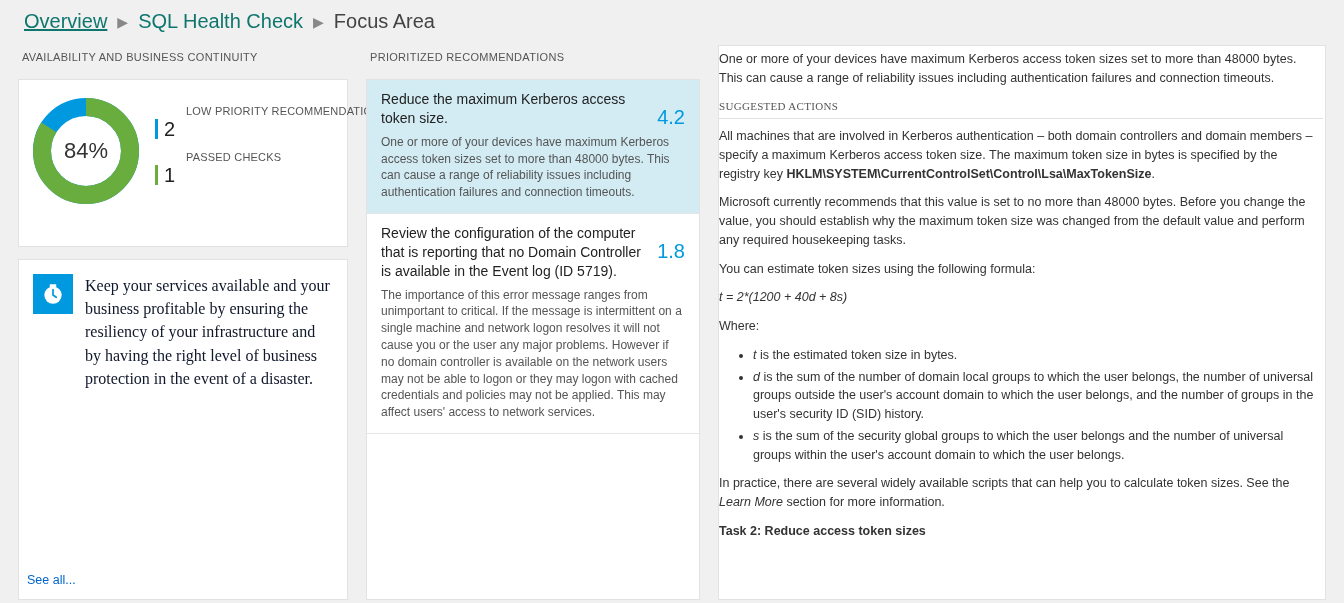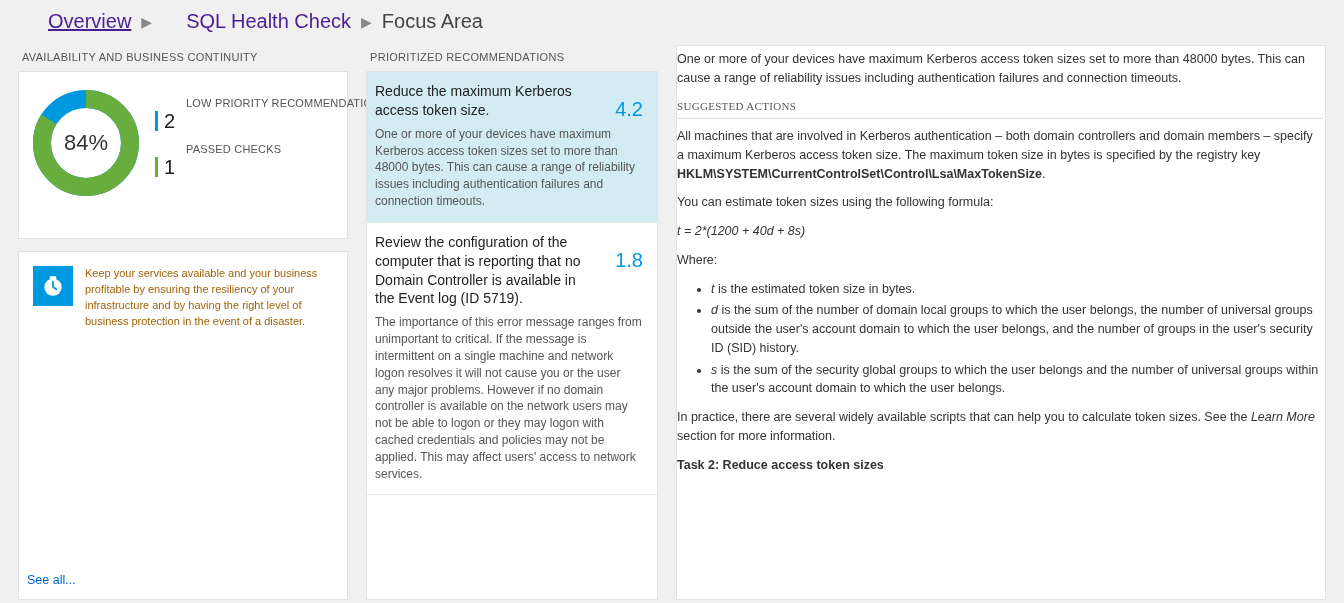--- a/index.html
+++ b/index.html
@@ -13,43 +13,43 @@
     overflow: hidden;
   }
   .breadcrumb {
     padding: 10px 24px 12px 24px;
     font-size: 20px;
     color: #444;
     display: flex;
     align-items: center;
     gap: 10px;
   }
-  .breadcrumb a { color: #4c1d95; text-decoration: none; margin-left: 24px; }
+  .breadcrumb a { color: #0f766e; text-decoration: none; }
   .breadcrumb a.first { text-decoration: underline; }
   .breadcrumb .chev { color: #888; font-size: 14px; }
   .columns {
     display: flex;
     padding: 0 18px;
     gap: 18px;
     height: calc(100% - 48px);
   }
   .col {
     background: transparent;
     display: flex;
     flex-direction: column;
   }
   .col1 { width: 330px; }
-  .col2 { width: 292px; }
+  .col2 { width: 334px; }
   .col3 { flex: 1; min-width: 0; }
   .col-header {
     font-size: 11px;
     letter-spacing: 0.3px;
     color: #555;
     text-transform: uppercase;
-    padding: 6px 4px 8px 4px;
+    padding: 6px 4px 16px 4px;
   }
   .panel {
     background: #fff;
     border: 1px solid #e2e2e2;
     flex: 0 0 auto;
   }
   .col1 .panel.stats { height: 168px; }
   .col1 .panel.desc { margin-top: 12px; padding: 14px; display:flex; gap:12px; flex:1; position:relative;}
   .col1 .panel-wrap { display:flex; flex-direction:column; flex:1; }
 
@@ -70,31 +70,31 @@
   }
   .stats-list { flex:1; }
   .stat { margin-bottom: 12px; }
   .stat-label { font-size: 11px; color:#555; letter-spacing:0.2px; white-space:nowrap; overflow:hidden; text-overflow:ellipsis;margin-left:31px; }
   .stat-value { font-size: 20px; color:#222; border-left: 3px solid #69ad3f; padding-left:6px; line-height:1; margin-top:2px;}
   .desc-icon {
     width:40px; height:40px; background:#0099df; flex:0 0 40px;
     display:flex; align-items:center; justify-content:center;
   }
   .desc-icon svg { width:26px; height:26px; }
-  .desc-text { font-size:11px; color:#a16207; line-height:1.45; }
+  .desc-text { font-size:16px; color:#0f172a; line-height:1.45;font-family:Liberation Serif, serif; }
   .see-all {
     position:absolute; left:8px; bottom:12px;
     color:#0066cc; font-size:12.5px; cursor:pointer;
   }
 
   .recs {
     background:#fff; border:1px solid #e2e2e2; flex:1; overflow:auto;
   }
   .rec {
-    padding: 10px 14px 12px 8px;
+    padding: 10px 14px 12px 14px;
     border-bottom: 1px solid #e6e6e6;
     cursor:pointer;
     position:relative;
   }
   .rec.selected { background:#d3ecf4; }
   .rec-title { font-size:14px; color:#222; line-height:1.35; padding-right:44px; margin-bottom:6px; }
   .rec-score { position:absolute; top:26px; right:14px; font-size:20px; color:#0099df; }
   .rec-desc { font-size:12px; color:#555; line-height:1.4; }
 
   .detail {
@@ -187,20 +187,21 @@
 
   <div class="col col3">
     <div class="detail">
       <div class="detail-inner">
         <p>One or more of your devices have maximum Kerberos access token sizes set to more than 48000 bytes. This can cause a range of reliability issues including authentication failures and connection timeouts.</p>
         <div class="section-label">SUGGESTED ACTIONS</div>
         <hr>
         <p>
           <span>All machines that are involved in Kerberos authentication – both domain controllers and domain members – specify a maximum Kerberos access token size. The maximum token size in bytes is specified by the registry key </span><span class="bold">HKLM\SYSTEM\CurrentControlSet\Control\Lsa\MaxTokenSize</span><span>.</span>
         </p>
+        <p>Microsoft currently recommends that this value is set to no more than 48000 bytes. Before you change the value, you should establish why the maximum token size was changed from the default value and perform any required housekeeping tasks.</p>
         <p>You can estimate token sizes using the following formula:</p>
         <p class="italic">t = 2*(1200 + 40d + 8s)</p>
         <p>Where:</p>
         <ul>
           <li><span class="italic">t</span><span> is the estimated token size in bytes.</span></li>
           <li><span class="italic">d</span><span> is the sum of the number of domain local groups to which the user belongs, the number of universal groups outside the user's account domain to which the user belongs, and the number of groups in the user's security ID (SID) history.</span></li>
           <li><span class="italic">s</span><span> is the sum of the security global groups to which the user belongs and the number of universal groups within the user's account domain to which the user belongs.</span></li>
         </ul>
         <p>
           <span>In practice, there are several widely available scripts that can help you to calculate token sizes. See the </span><span class="italic">Learn More</span><span> section for more information.</span>

